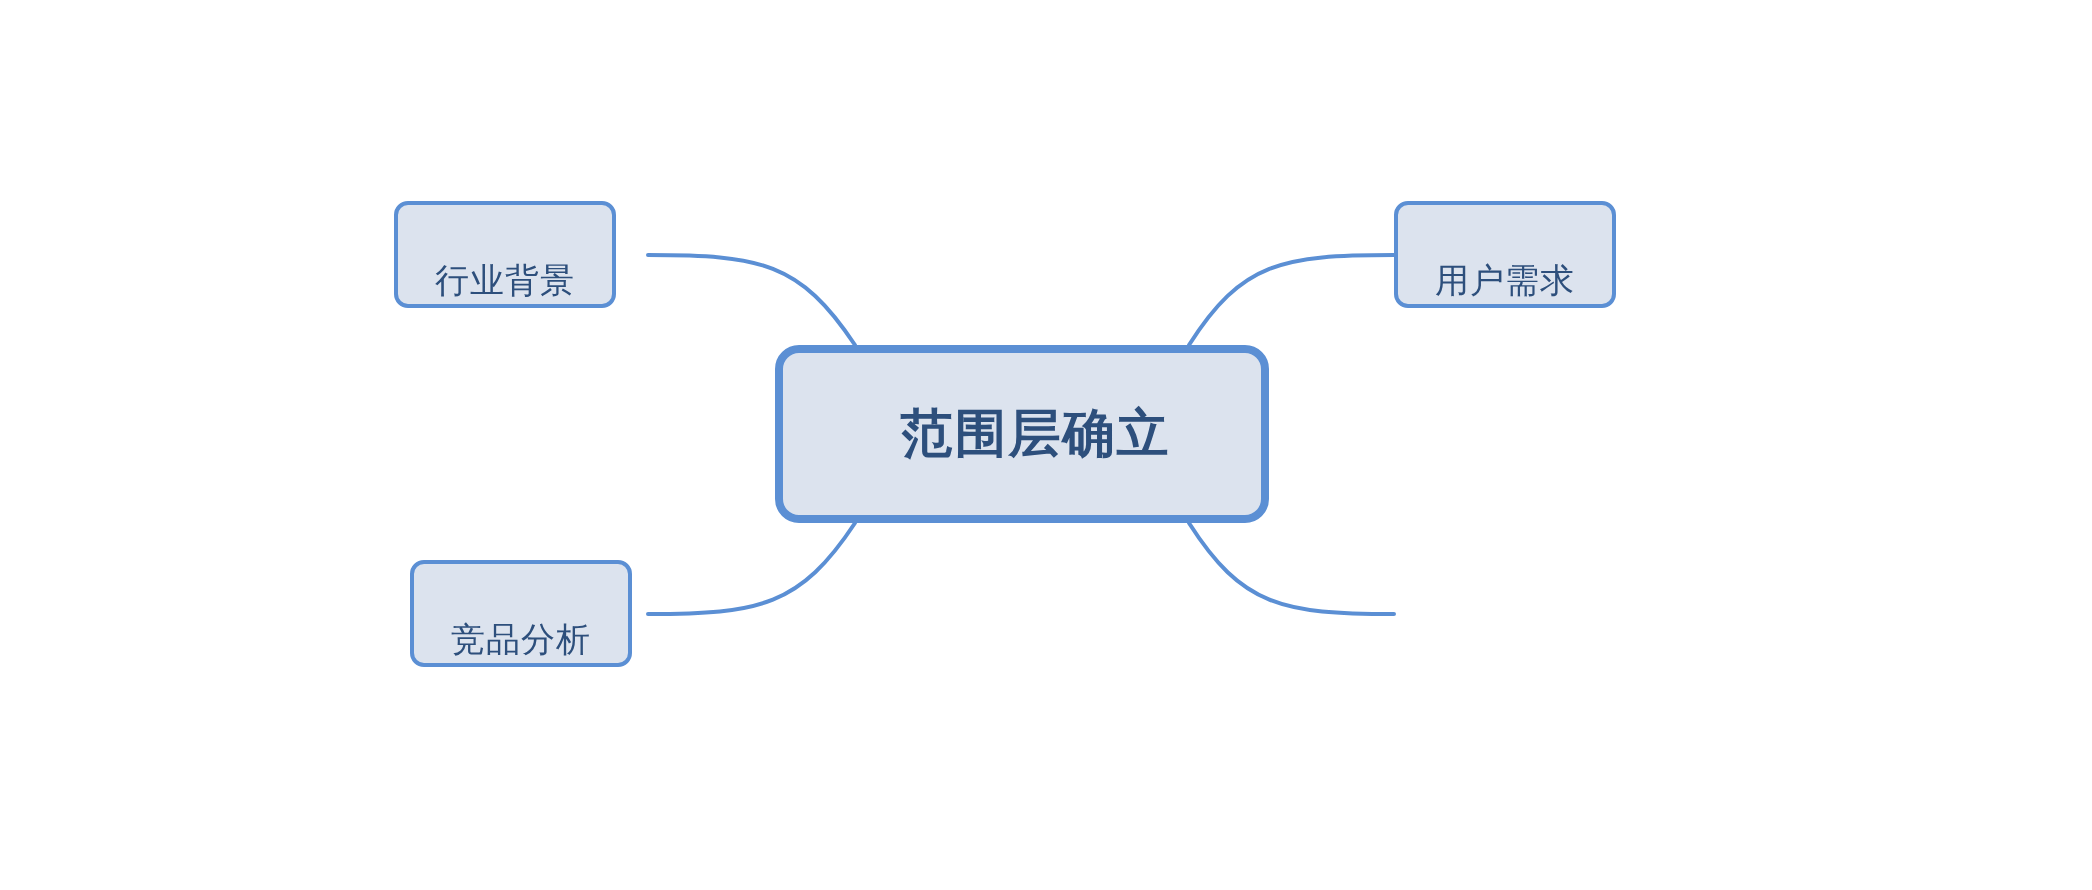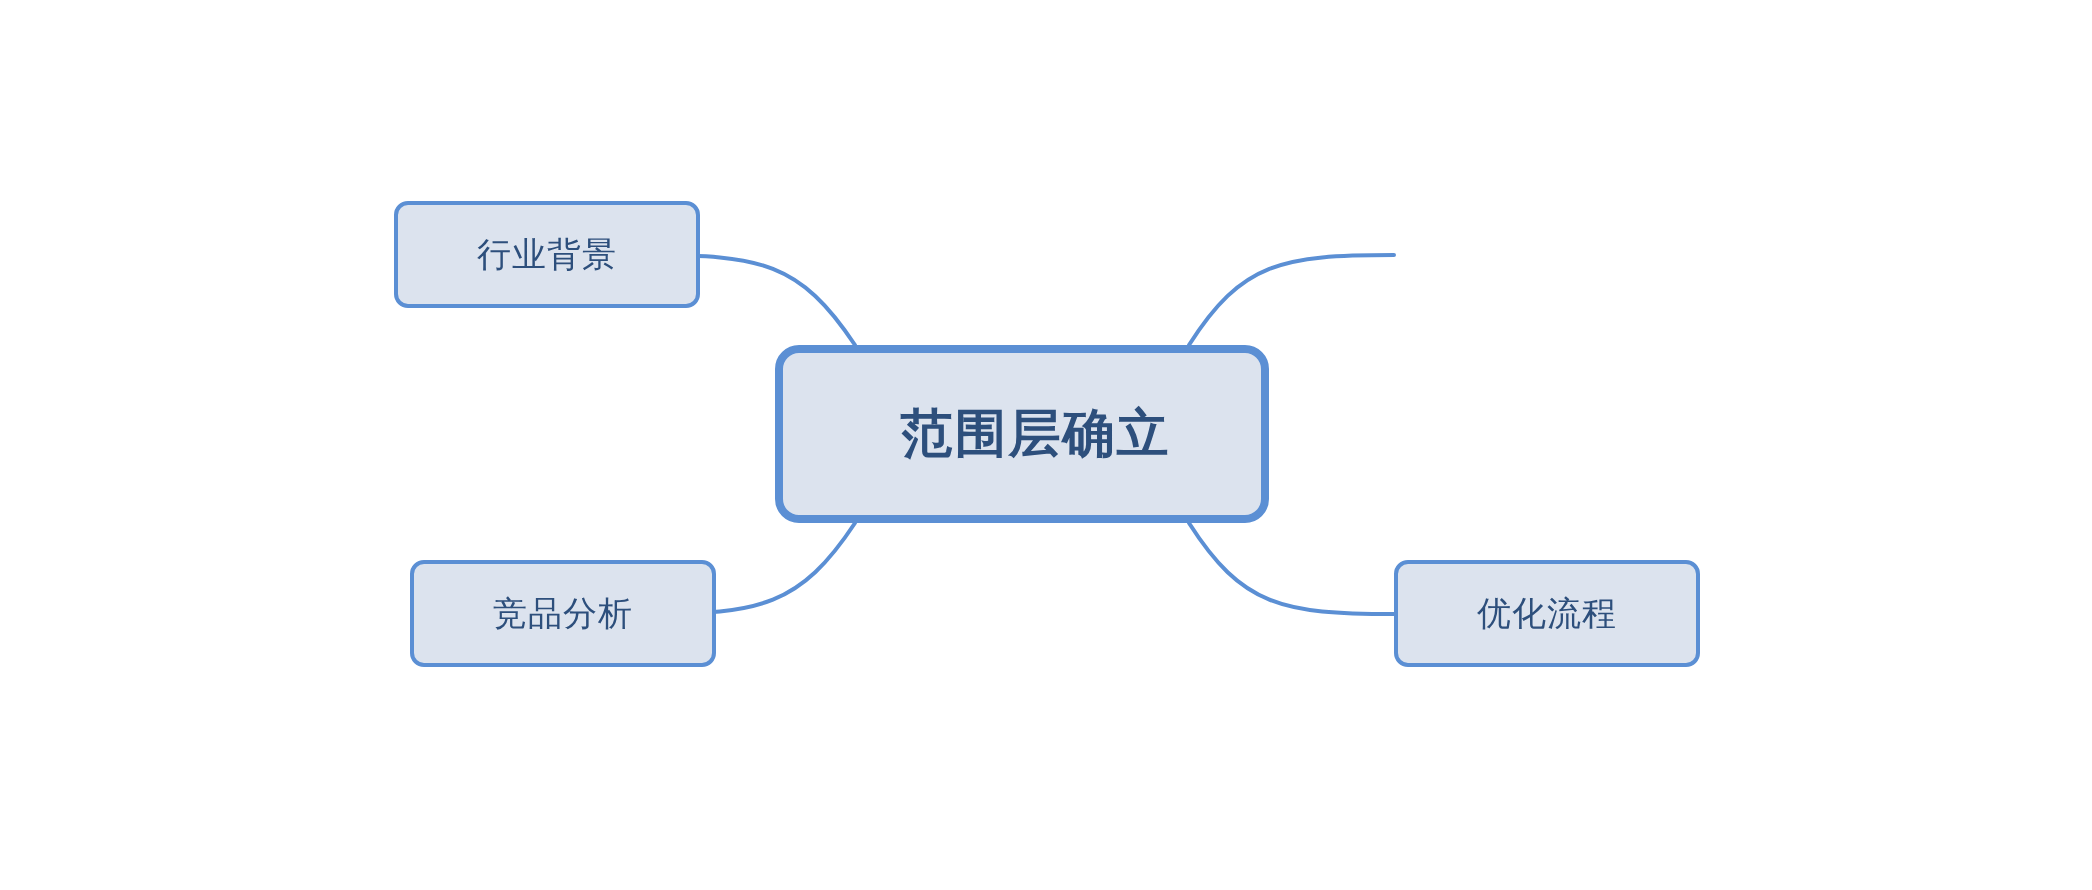--- a/index.html
+++ b/index.html
@@ -53,25 +53,26 @@
     z-index: 3;
     padding-left: 27px;
   }
   .node.central .node-label {
     font-size: 52px;
     font-weight: 700;
     letter-spacing: 2px;
   }
   
   .node.branch {
-    width: 306px;
+    width: 222px;
     height: 107px;
     border-width: 4px;
     border-radius: 14px;
     z-index: 2;
+    align-items: flex-end;
   }
   .node.branch .node-label {
     font-size: 34px;
     font-weight: 400;
   }
   .node.branch.top-left     { left: 394px;  top: 201px; }
   .node.branch.bottom-left  { left: 394px;  top: 560px; margin-left: 16px; }
   .node.branch.top-right    { left: 1394px; top: 201px; }
   .node.branch.bottom-right { left: 1394px; top: 560px; }
 </style>
@@ -92,22 +93,22 @@
   </svg>
 
   <div class="node branch top-left">
     <span class="node-label">行业背景</span>
   </div>
 
   <div class="node branch bottom-left">
     <span class="node-label">竞品分析</span>
   </div>
 
+  <div class="node branch top-right">
+    <span class="node-label">用户需求</span>
+  </div>
 
-  <div class="node branch bottom-right">
-    <span class="node-label">优化流程</span>
-  </div>
 
   <div class="node central">
     <span class="node-label">范围层确立</span>
   </div>
 
 </div>
 
 </body></html>

